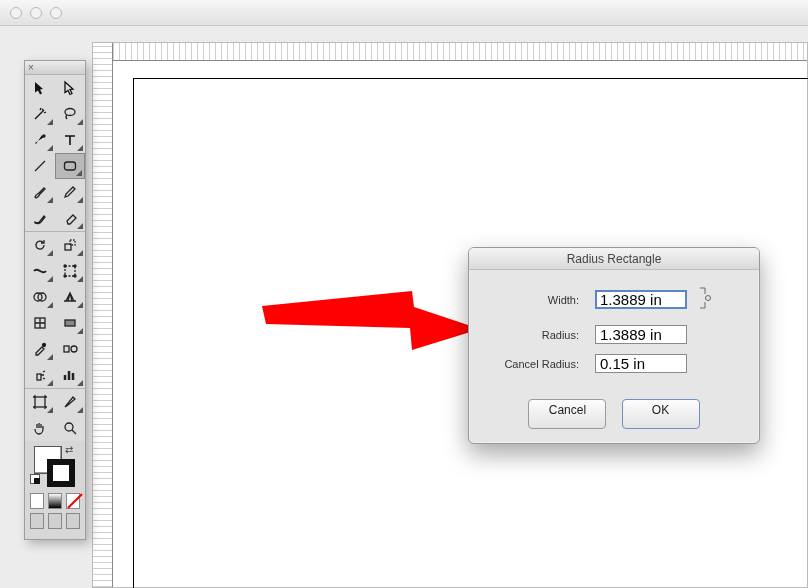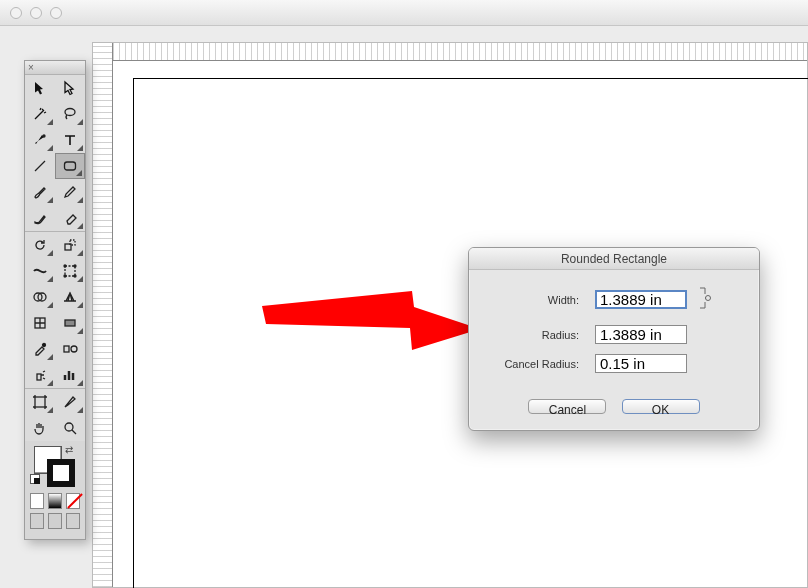--- a/index.html
+++ b/index.html
@@ -123,21 +123,21 @@
   .field-row{display:flex; align-items:center; margin-bottom:10px;}
   .field-row label{width:96px; text-align:right; margin-right:16px; color:#333;}
   .field-row input{
     width:92px; height:19px; border:1px solid #8a8a8a; background:#fff;
     font-size:15px; padding:0 4px; font-family:inherit;
   }
   .field-row input.focused{ border:2px solid #5a86c4; padding:0 3px; height:19px;}
   .chain{ margin-left:10px; color:#666; font-size:14px; }
   .dialog-actions{ text-align:center; padding:8px 0 14px;}
   .btn{
-    display:inline-block; width:78px; height:15px; line-height:20px;
+    display:inline-block; width:78px; height:30px; line-height:20px;
     text-align:center; border-radius:4px; font-size:12px;
     background:linear-gradient(#fdfdfd,#e3e3e3); border:1px solid #9a9a9a;
     margin:0 6px; cursor:default;
   }
   .btn.default{border:1px solid #6f8fc0;text-align:center;}
 
   
   .arrow{ position:absolute; top:262px; left:262px; pointer-events:none; }
 
 </style>
@@ -419,21 +419,21 @@
         <span></span>
         <span></span>
       </div>
     </div>
 
     <svg class="arrow" width="230" height="80">
       <polygon points="0,18 150,3 152,19 218,41 150,62 148,40 4,36" fill="#ff0000"></polygon>
     </svg>
 
     <div class="dialog">
-      <div class="dialog-title">Rounded Rectangle</div>
+      <div class="dialog-title">Radius Rectangle</div>
       <div class="dialog-body">
 
         <div class="field-row">
           <label>Width:</label>
           <input class="focused" value="1.3889 in" style="">
           <span class="chain">
             <svg width="16" height="28" viewBox="0 0 16 28">
                 <path d="M3 4h5v6M3 24h5v-6" fill="none" stroke="#666" stroke-width="1"></path>
                 <circle cx="11" cy="14" r="2.5" fill="none" stroke="#666"></circle>
                 <path d="M9 14h-1" stroke="#666"></path>

